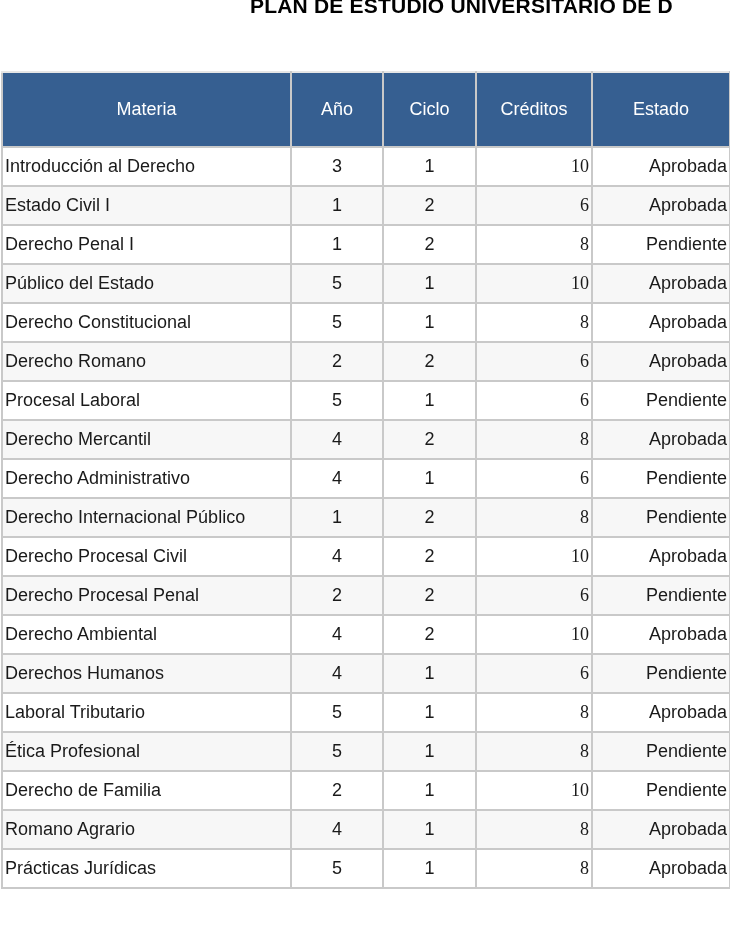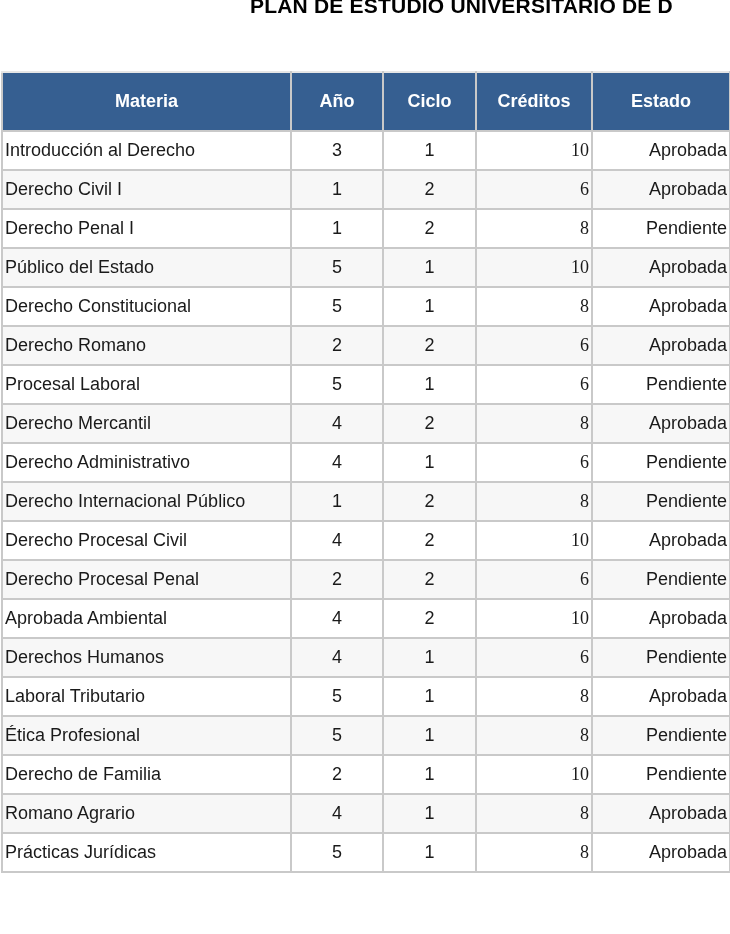--- a/index.html
+++ b/index.html
@@ -32,26 +32,26 @@
       top: 71px;
       left: 1px;
       border-collapse: collapse;
       table-layout: fixed;
       width: 728px;
       font-size: 18px;
     }
     .grid th {
       background: #365f91;
       color: #ffffff;
-      font-weight: bold;
+      font-weight: normal;
       height: 49px;
       font-size: 18px;
       border: 2px solid #c9c9c9;
       border-top: 2px solid #e6e6e6;
-      padding: 4px;
+      padding: 12px;
       text-align: center;
     }
     .grid td {
       height: 37px;
       border: 2px solid #c9c9c9;
       padding: 0 2px;
       white-space: nowrap;
       overflow: hidden;
     }
     .grid tr.row:nth-child(odd) td { background: #ffffff; }
@@ -86,21 +86,21 @@
     </thead>
     <tbody id="table-body">
         <tr class="row">
           <td class="c-materia">Introducción al Derecho</td>
           <td class="c-anio">3</td>
           <td class="c-ciclo">1</td>
           <td class="c-creditos">10</td>
           <td class="c-estado">Aprobada</td>
         </tr>
         <tr class="row">
-          <td class="c-materia">Derecho Civil I</td>
+          <td class="c-materia">Estado Civil I</td>
           <td class="c-anio">1</td>
           <td class="c-ciclo">2</td>
           <td class="c-creditos">6</td>
           <td class="c-estado">Aprobada</td>
         </tr>
         <tr class="row">
           <td class="c-materia">Derecho Penal I</td>
           <td class="c-anio">1</td>
           <td class="c-ciclo">2</td>
           <td class="c-creditos">8</td>
@@ -163,21 +163,21 @@
           <td class="c-estado">Aprobada</td>
         </tr>
         <tr class="row">
           <td class="c-materia">Derecho Procesal Penal</td>
           <td class="c-anio">2</td>
           <td class="c-ciclo">2</td>
           <td class="c-creditos">6</td>
           <td class="c-estado">Pendiente</td>
         </tr>
         <tr class="row">
-          <td class="c-materia">Aprobada Ambiental</td>
+          <td class="c-materia">Derecho Ambiental</td>
           <td class="c-anio">4</td>
           <td class="c-ciclo">2</td>
           <td class="c-creditos">10</td>
           <td class="c-estado">Aprobada</td>
         </tr>
         <tr class="row">
           <td class="c-materia">Derechos Humanos</td>
           <td class="c-anio">4</td>
           <td class="c-ciclo">1</td>
           <td class="c-creditos">6</td>

